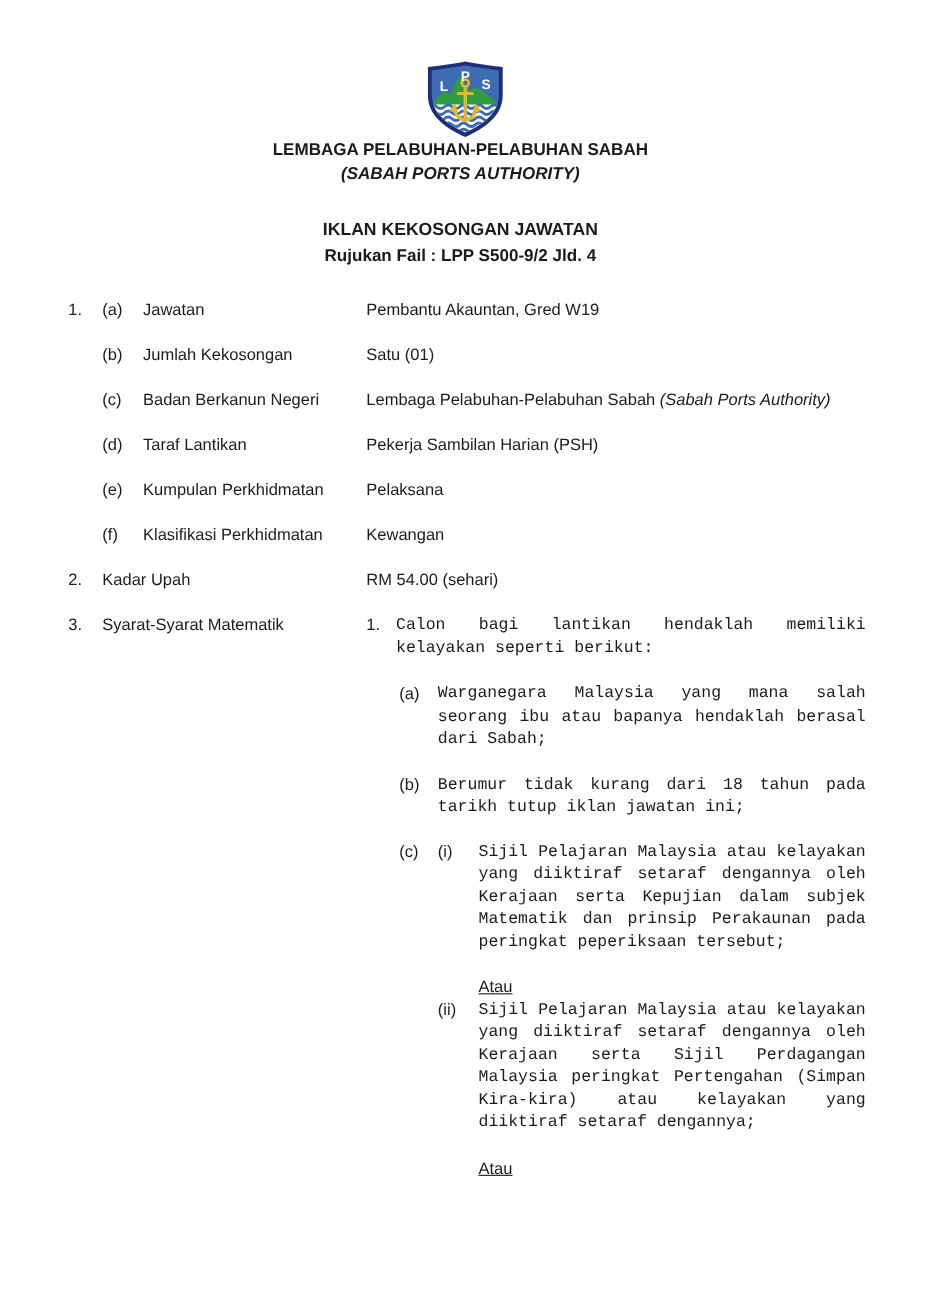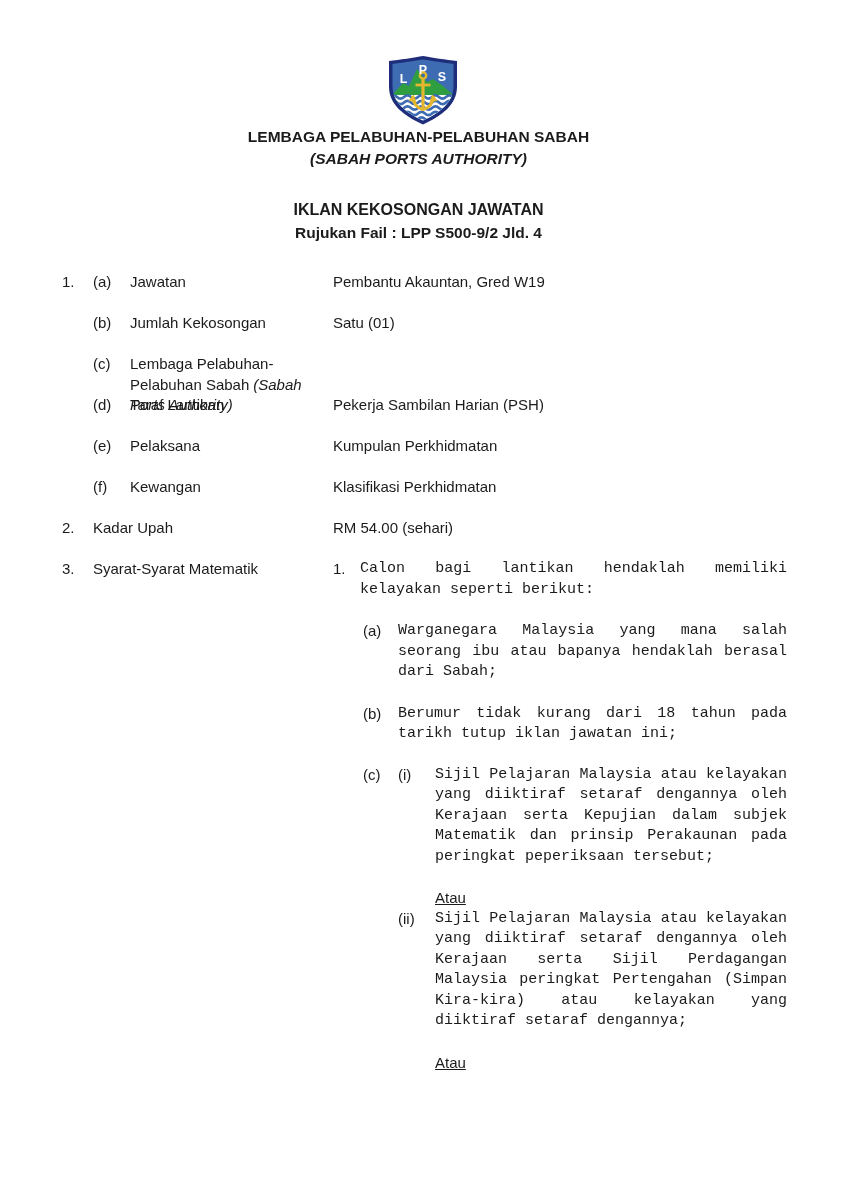--- a/index.html
+++ b/index.html
@@ -120,42 +120,43 @@
   <div class="drow r-b">
     <span></span>
     <span>(b)</span>
     <span>Jumlah Kekosongan</span>
     <span>Satu (01)</span>
   </div>
 
   <div class="drow r-c">
     <span></span>
     <span>(c)</span>
+    <span>Badan Berkanun Negeri</span>
     <span><span>Lembaga Pelabuhan-Pelabuhan Sabah</span><span class="ital ital-gap">(Sabah Ports Authority)</span></span>
   </div>
 
   <div class="drow r-d">
     <span></span>
     <span>(d)</span>
     <span>Taraf Lantikan</span>
     <span class="bold">Pekerja Sambilan Harian (PSH)</span>
   </div>
 
   <div class="drow r-e">
     <span></span>
     <span>(e)</span>
+    <span>Kumpulan Perkhidmatan</span>
     <span>Pelaksana</span>
-    <span>Kumpulan Perkhidmatan</span>
   </div>
 
   <div class="drow r-f">
     <span></span>
     <span>(f)</span>
+    <span>Klasifikasi Perkhidmatan</span>
     <span>Kewangan</span>
-    <span>Klasifikasi Perkhidmatan</span>
   </div>
 
   <div class="drow r-2">
     <span>2.</span>
     <span class="span2">Kadar Upah</span>
     <span>RM 54.00 (sehari)</span>
   </div>
 
   <div class="drow r-3">
     <span>3.</span>

